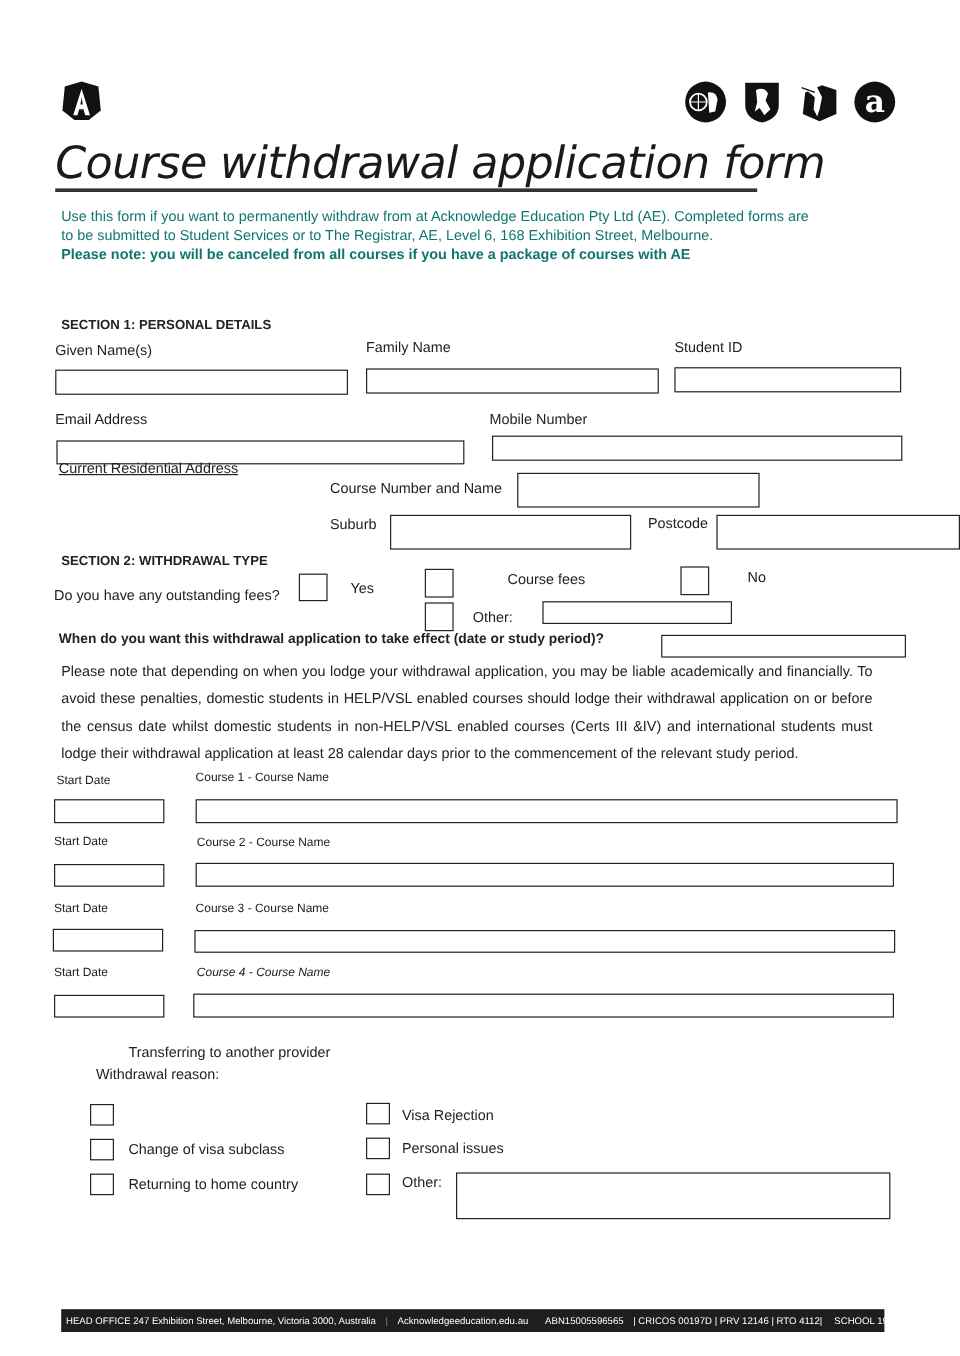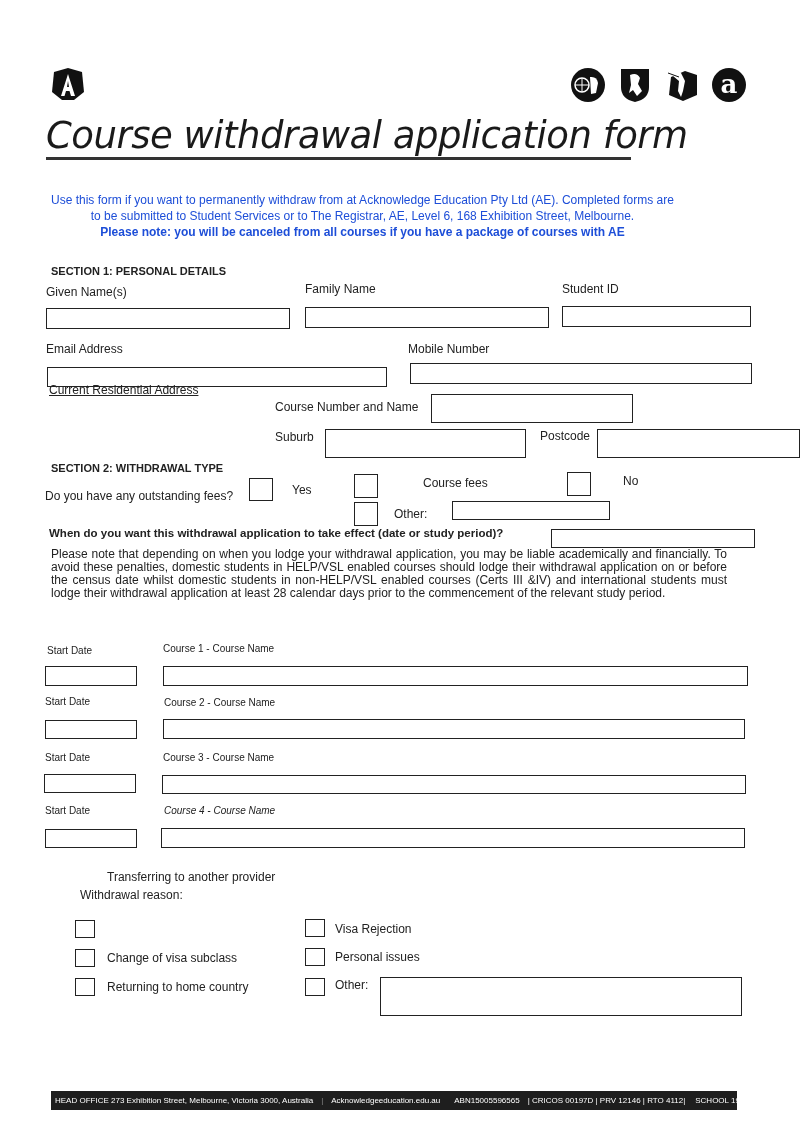--- a/index.html
+++ b/index.html
@@ -5,23 +5,23 @@
   html, body { margin:0; padding:0; background:#ffffff; }
   body { width:800px; height:1130px; position:relative; overflow:hidden;
          font-family:"Liberation Sans", sans-serif; color:#1a1a1a; }
   .lbl { position:absolute; font-size:12px; white-space:nowrap; color:#222; }
   .lbl-s { position:absolute; font-size:10px; white-space:nowrap; color:#222; }
   .box { position:absolute; border:1.5px solid #222; background:#fff; box-sizing:border-box; }
   .chk { position:absolute; border:1.5px solid #222; background:#fff; box-sizing:border-box; }
   .title { position:absolute; left:46px; top:114px; font-size:37px; font-style:italic;
            font-family:"DejaVu Sans", sans-serif; font-weight:300; letter-spacing:-0.5px; color:#1a1a1a; }
   .title-rule { position:absolute; left:46px; top:157px; width:585px; height:3px; background:#333; }
-  .intro { position:absolute; left:51px; top:192px; font-size:12px; line-height:16px; color:#1d4ed8;text-align:center; }
+  .intro { position:absolute; left:51px; top:172px; font-size:12px; line-height:16px; color:#0f766e; }
   .bold { font-weight:bold; }
-  .para { position:absolute; left:51px; top:548px; width:676px; font-size:12px; line-height:13px;
+  .para { position:absolute; left:51px; top:548px; width:676px; font-size:12px; line-height:23px;
           text-align:justify; color:#222; }
   .footer { position:absolute; left:51px; top:1091px; width:686px; height:19px; background:#1e1e1e;
             color:#fff; font-size:8px; display:flex; align-items:center; white-space:nowrap; }
   .footer span { padding:0 4px; }
   .logo-left { position:absolute; left:48px; top:66px; width:40px; height:36px; }
   .badges { position:absolute; left:570px; top:67px; height:36px; display:flex; gap:11px; }
   .badge { width:36px; height:36px; display:flex; align-items:center; justify-content:center; }
 </style>
 </head>
 <body>
@@ -150,19 +150,19 @@
 
 <div class="chk" style="left:305px;top:919px;width:20px;height:18px;"></div>
 <div class="lbl" style="left:335px;top:922px;">Visa Rejection</div>
 <div class="chk" style="left:305px;top:948px;width:20px;height:18px;"></div>
 <div class="lbl" style="left:335px;top:950px;">Personal issues</div>
 <div class="chk" style="left:305px;top:978px;width:20px;height:18px;"></div>
 <div class="lbl" style="left:335px;top:978px;">Other:</div>
 <div class="box" style="left:380px;top:977px;width:362px;height:39px;"></div>
 
 <div class="footer">
-  <span>HEAD OFFICE 273 Exhibition Street, Melbourne, Victoria 3000, Australia</span>
+  <span>HEAD OFFICE 247 Exhibition Street, Melbourne, Victoria 3000, Australia</span>
   <span style="color:#888;">|</span>
   <span>Acknowledgeeducation.edu.au</span>
   <span style="padding-left:10px;">ABN15005596565</span>
   <span>| CRICOS 00197D  |  PRV 12146 | RTO 4112|</span>
   <span style="padding-left:6px;">SCHOOL 1997</span>
 </div>
 
 </body></html>

